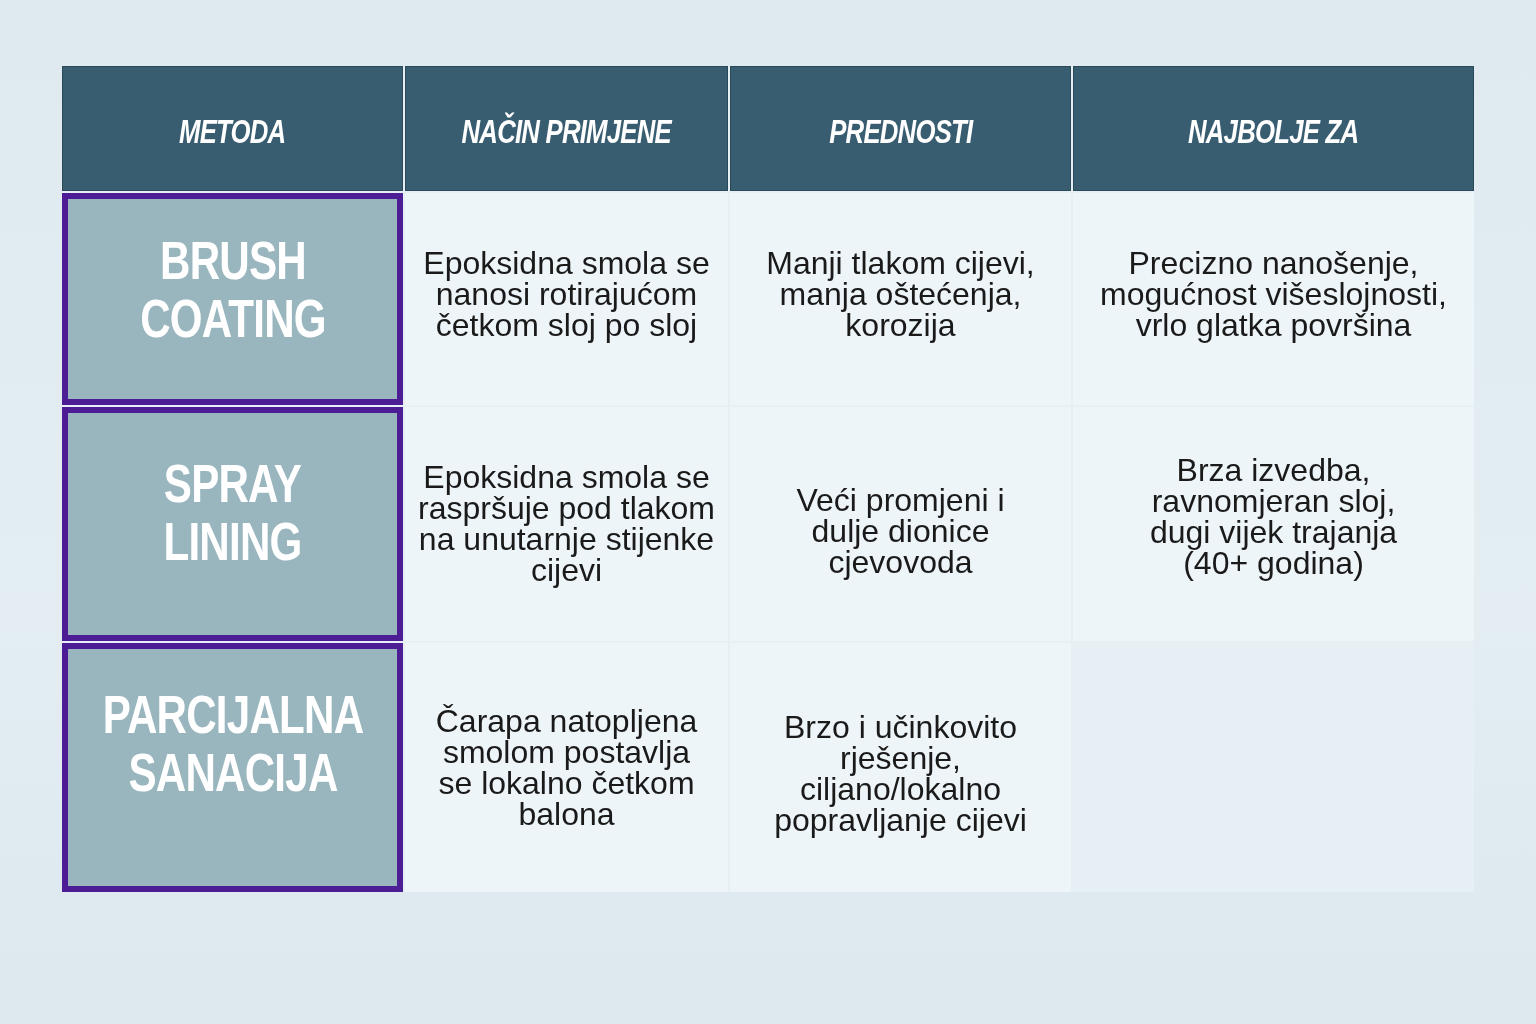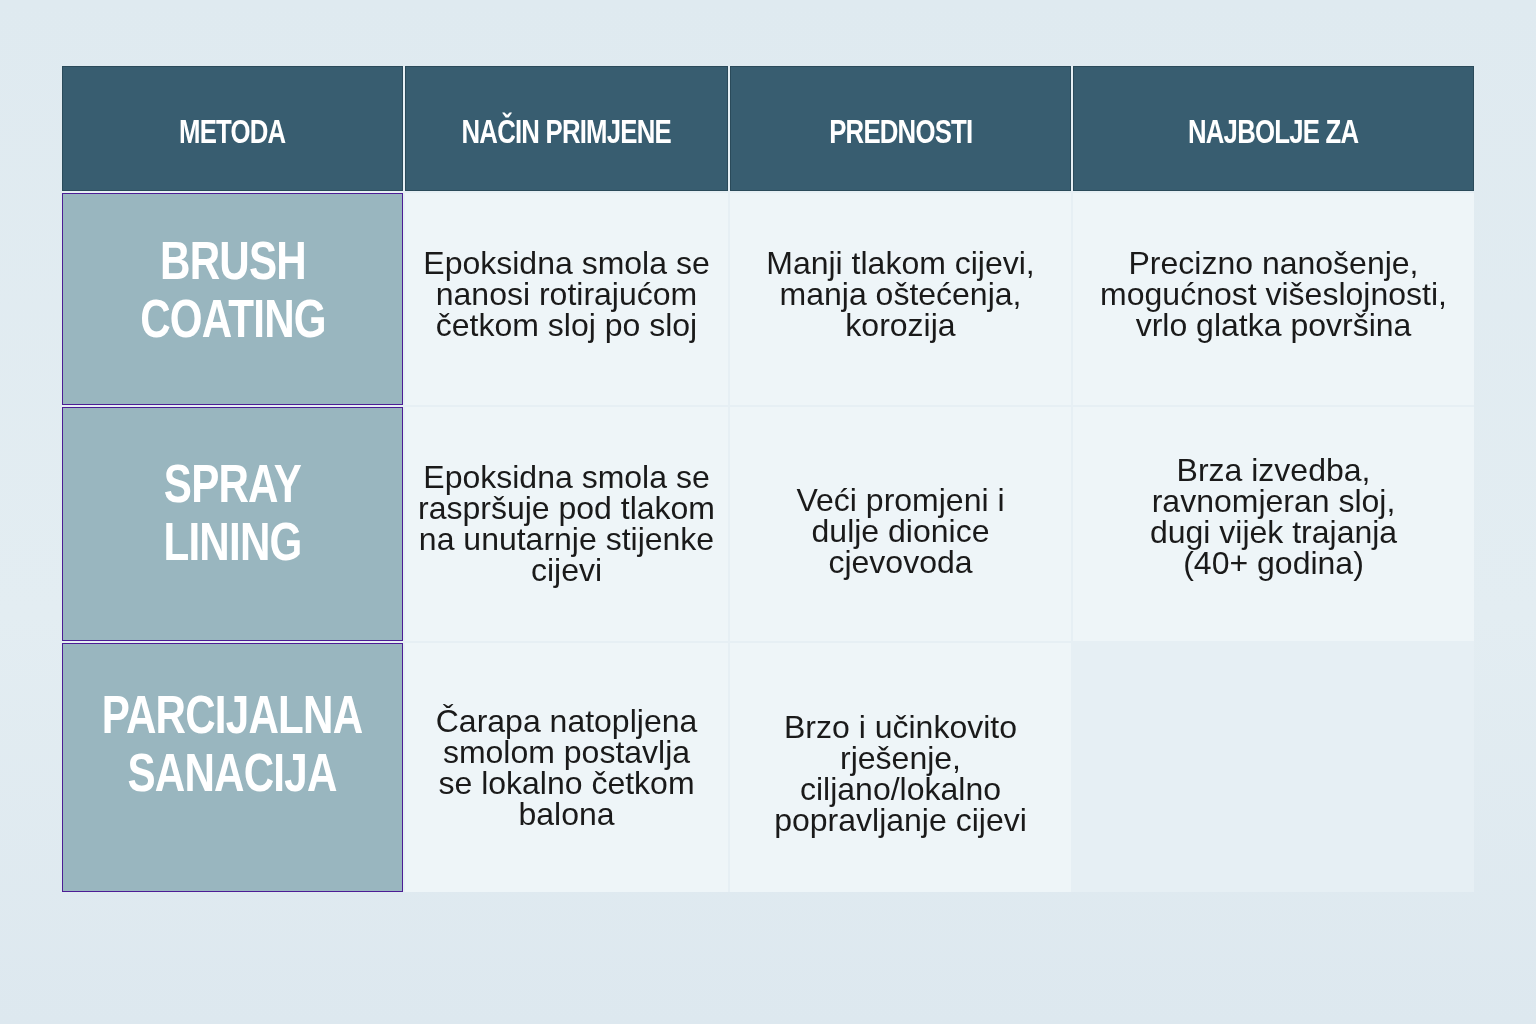--- a/index.html
+++ b/index.html
@@ -33,34 +33,35 @@
       display: flex;
       align-items: center;
       justify-content: center;
       font-family: "Liberation Sans", sans-serif;
       font-weight: bold;
       font-size: 33px;
       letter-spacing: -1px;
       transform-origin: center;
       border: 1px solid #2a4a5a;
       box-sizing: border-box;
+      font-style: italic;
     }
     .hcell span {
       display: inline-block;
       transform: scaleX(0.78);
       padding-top: 6px;
     }
     .mcell {
       background: #99b6bf;
       color: #ffffff;
       display: flex;
       align-items: center;
       justify-content: center;
       text-align: center;
-      border: 1px solid #4c1d95;
+      border: 6px solid #4c1d95;
       box-sizing: border-box;
     }
     .mcell span {
       display: inline-block;
       font-family: "Liberation Sans", sans-serif;
       font-weight: bold;
       font-size: 54px;
       line-height: 58px;
       letter-spacing: -1px;
       transform: scaleX(0.78);

